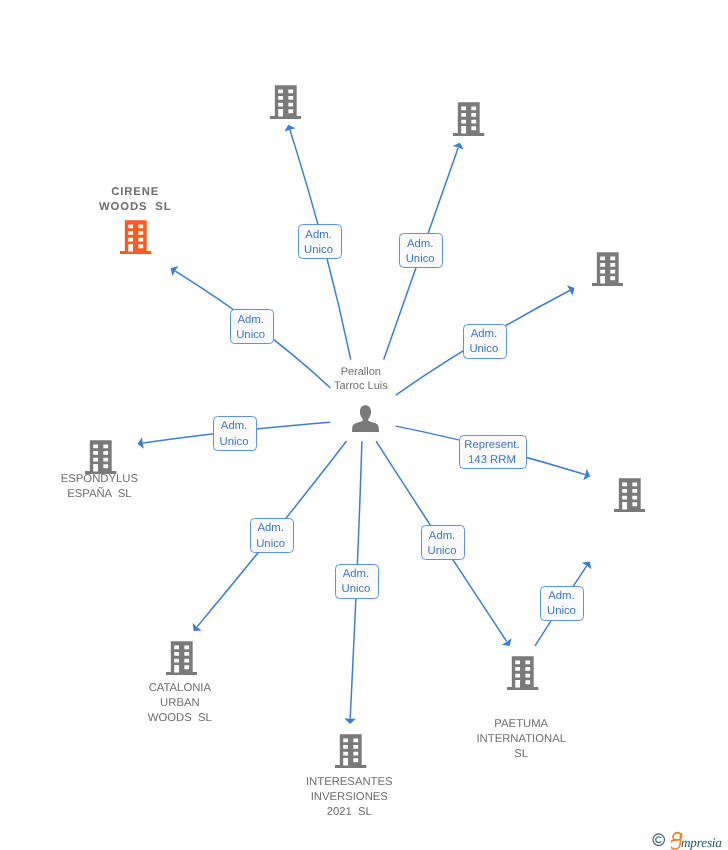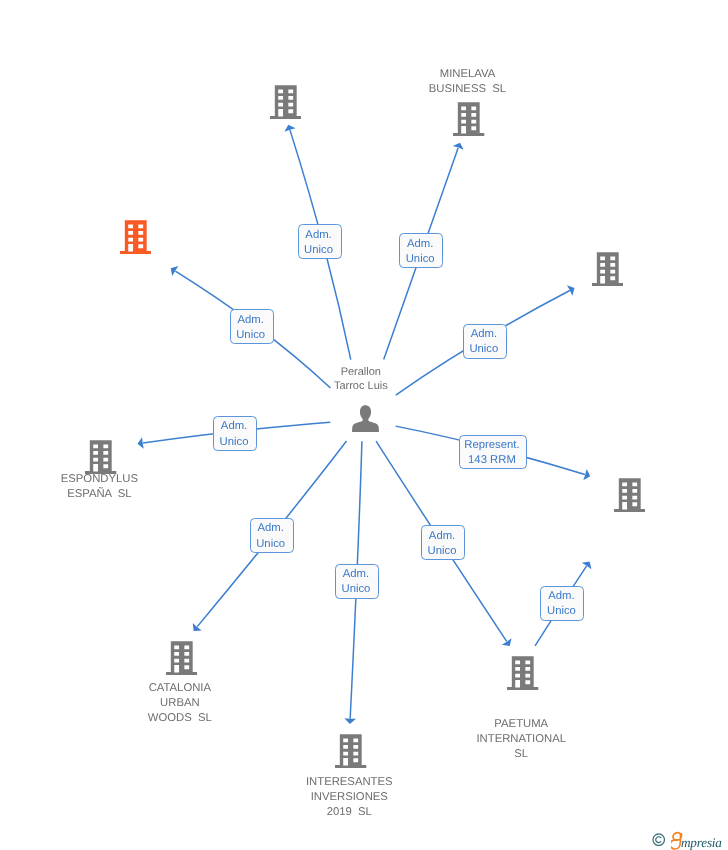--- a/index.html
+++ b/index.html
@@ -73,49 +73,49 @@
       </g>
     </svg>
 
   <div id="nodes">
       <div class="node" style="left: 215.35px; width: 140px; top: 50.2px; height: 70.4px;">
         <div class="node-icon" style="left: 54.35px; top: 35px;"><svg viewBox="0 0 312 336" width="31.3" height="34.2">
             <path fill-rule="evenodd" fill="#7a7a7a" d="M48 0 H266 V307 H312 V336 H0 V307 H48 ZM82 43 H130 V79 H82 Z M183 43 H231 V79 H183 ZM82 108 H130 V145 H82 Z M183 108 H231 V145 H183 ZM82 174 H130 V212 H82 Z M183 174 H231 V212 H183 ZM82 236 H130 V311 H82 Z M183 240 H231 V280 H183 Z"></path>
           </svg></div>
       </div>
       <div class="node" style="left: 399.15px; width: 140px; top: 67.4px; height: 70.4px;">
-        <div class="node-label" style="top: 0px;"><div>MINELAVA</div><div>BUSINESS  SL</div></div>
         <div class="node-icon" style="left: 54.35px; top: 35px;"><svg viewBox="0 0 312 336" width="31.3" height="34.2">
             <path fill-rule="evenodd" fill="#7a7a7a" d="M48 0 H266 V307 H312 V336 H0 V307 H48 ZM82 43 H130 V79 H82 Z M183 43 H231 V79 H183 ZM82 108 H130 V145 H82 Z M183 108 H231 V145 H183 ZM82 174 H130 V212 H82 Z M183 174 H231 V212 H183 ZM82 236 H130 V311 H82 Z M183 240 H231 V280 H183 Z"></path>
           </svg></div>
       </div>
       <div class="node" style="left: 537.65px; width: 140px; top: 217.2px; height: 70.4px;">
         <div class="node-icon" style="left: 54.35px; top: 35px;"><svg viewBox="0 0 312 336" width="31.3" height="34.2">
             <path fill-rule="evenodd" fill="#7a7a7a" d="M48 0 H266 V307 H312 V336 H0 V307 H48 ZM82 43 H130 V79 H82 Z M183 43 H231 V79 H183 ZM82 108 H130 V145 H82 Z M183 108 H231 V145 H183 ZM82 174 H130 V212 H82 Z M183 174 H231 V212 H183 ZM82 236 H130 V311 H82 Z M183 240 H231 V280 H183 Z"></path>
           </svg></div>
       </div>
       <div class="node hl" style="left: 65.85px; width: 140px; top: 185.3px; height: 70.4px;">
+        <div class="node-label" style="top: 0px;"><div>CIRENE</div><div>WOODS  SL</div></div>
         <div class="node-icon" style="left: 54.35px; top: 35px;"><svg viewBox="0 0 312 336" width="31.3" height="34.2">
             <path fill-rule="evenodd" fill="#fa5a23" d="M48 0 H266 V307 H312 V336 H0 V307 H48 ZM82 43 H130 V79 H82 Z M183 43 H231 V79 H183 ZM82 108 H130 V145 H82 Z M183 108 H231 V145 H183 ZM82 174 H130 V212 H82 Z M183 174 H231 V212 H183 ZM82 236 H130 V311 H82 Z M183 240 H231 V280 H183 Z"></path>
           </svg></div>
       </div>
       <div class="node" style="left: 31.05px; width: 140px; top: 439.9px; height: 70.4px;">
         <div class="node-label" style="top: 32px;"><div>ESPONDYLUS</div><div>ESPAÑA  SL</div></div>
         <div class="node-icon" style="left: 54.35px; top: 0px;"><svg viewBox="0 0 312 336" width="31.3" height="34.2">
             <path fill-rule="evenodd" fill="#7a7a7a" d="M48 0 H266 V307 H312 V336 H0 V307 H48 ZM82 43 H130 V79 H82 Z M183 43 H231 V79 H183 ZM82 108 H130 V145 H82 Z M183 108 H231 V145 H183 ZM82 174 H130 V212 H82 Z M183 174 H231 V212 H183 ZM82 236 H130 V311 H82 Z M183 240 H231 V280 H183 Z"></path>
           </svg></div>
       </div>
       <div class="node" style="left: 111.55px; width: 140px; top: 640.7px; height: 85.5px;">
         <div class="node-label" style="top: 40.6px;"><div>CATALONIA</div><div>URBAN</div><div>WOODS  SL</div></div>
         <div class="node-icon" style="left: 54.35px; top: 0px;"><svg viewBox="0 0 312 336" width="31.3" height="34.2">
             <path fill-rule="evenodd" fill="#7a7a7a" d="M48 0 H266 V307 H312 V336 H0 V307 H48 ZM82 43 H130 V79 H82 Z M183 43 H231 V79 H183 ZM82 108 H130 V145 H82 Z M183 108 H231 V145 H183 ZM82 174 H130 V212 H82 Z M183 174 H231 V212 H183 ZM82 236 H130 V311 H82 Z M183 240 H231 V280 H183 Z"></path>
           </svg></div>
       </div>
       <div class="node" style="left: 280.95px; width: 140px; top: 734px; height: 85.5px;">
-        <div class="node-label" style="top: 40.6px;"><div>INTERESANTES</div><div>INVERSIONES</div><div>2019  SL</div></div>
+        <div class="node-label" style="top: 40.6px;"><div>INTERESANTES</div><div>INVERSIONES</div><div>2021  SL</div></div>
         <div class="node-icon" style="left: 54.35px; top: 0px;"><svg viewBox="0 0 312 336" width="31.3" height="34.2">
             <path fill-rule="evenodd" fill="#7a7a7a" d="M48 0 H266 V307 H312 V336 H0 V307 H48 ZM82 43 H130 V79 H82 Z M183 43 H231 V79 H183 ZM82 108 H130 V145 H82 Z M183 108 H231 V145 H183 ZM82 174 H130 V212 H82 Z M183 174 H231 V212 H183 ZM82 236 H130 V311 H82 Z M183 240 H231 V280 H183 Z"></path>
           </svg></div>
       </div>
       <div class="node" style="left: 452.95px; width: 140px; top: 656.1px; height: 85.5px;">
         <div class="node-label" style="top: 40.6px; margin-top: 20px;"><div>PAETUMA</div><div>INTERNATIONAL</div><div>SL</div></div>
         <div class="node-icon" style="left: 54.35px; top: 0px;"><svg viewBox="0 0 312 336" width="31.3" height="34.2">
             <path fill-rule="evenodd" fill="#7a7a7a" d="M48 0 H266 V307 H312 V336 H0 V307 H48 ZM82 43 H130 V79 H82 Z M183 43 H231 V79 H183 ZM82 108 H130 V145 H82 Z M183 108 H231 V145 H183 ZM82 174 H130 V212 H82 Z M183 174 H231 V212 H183 ZM82 236 H130 V311 H82 Z M183 240 H231 V280 H183 Z"></path>
           </svg></div>
       </div>

